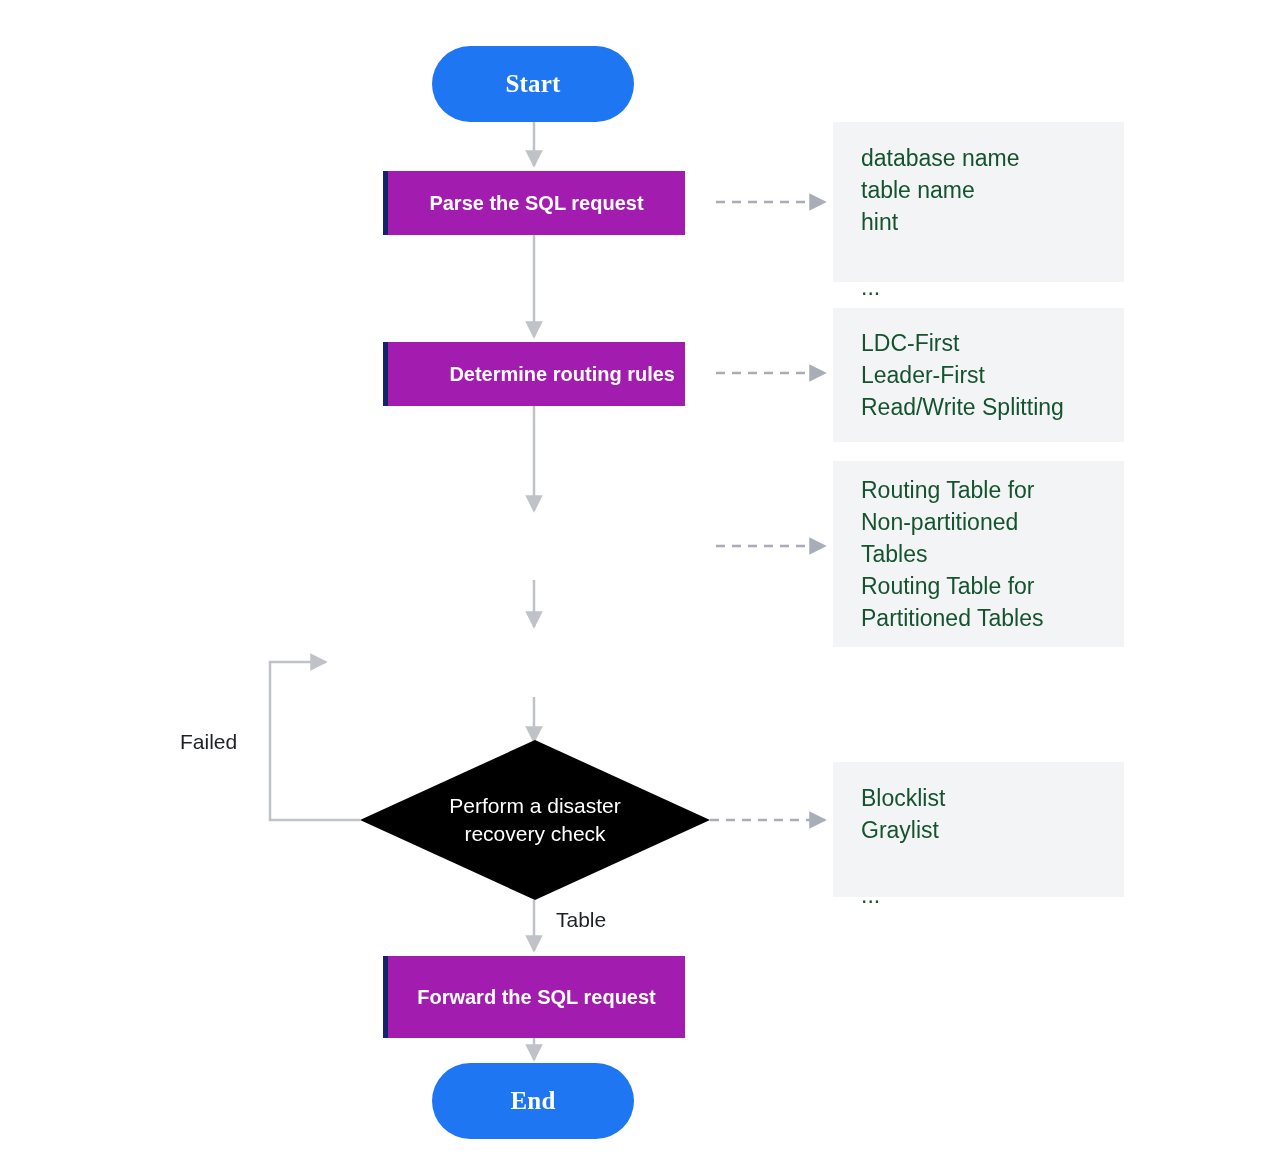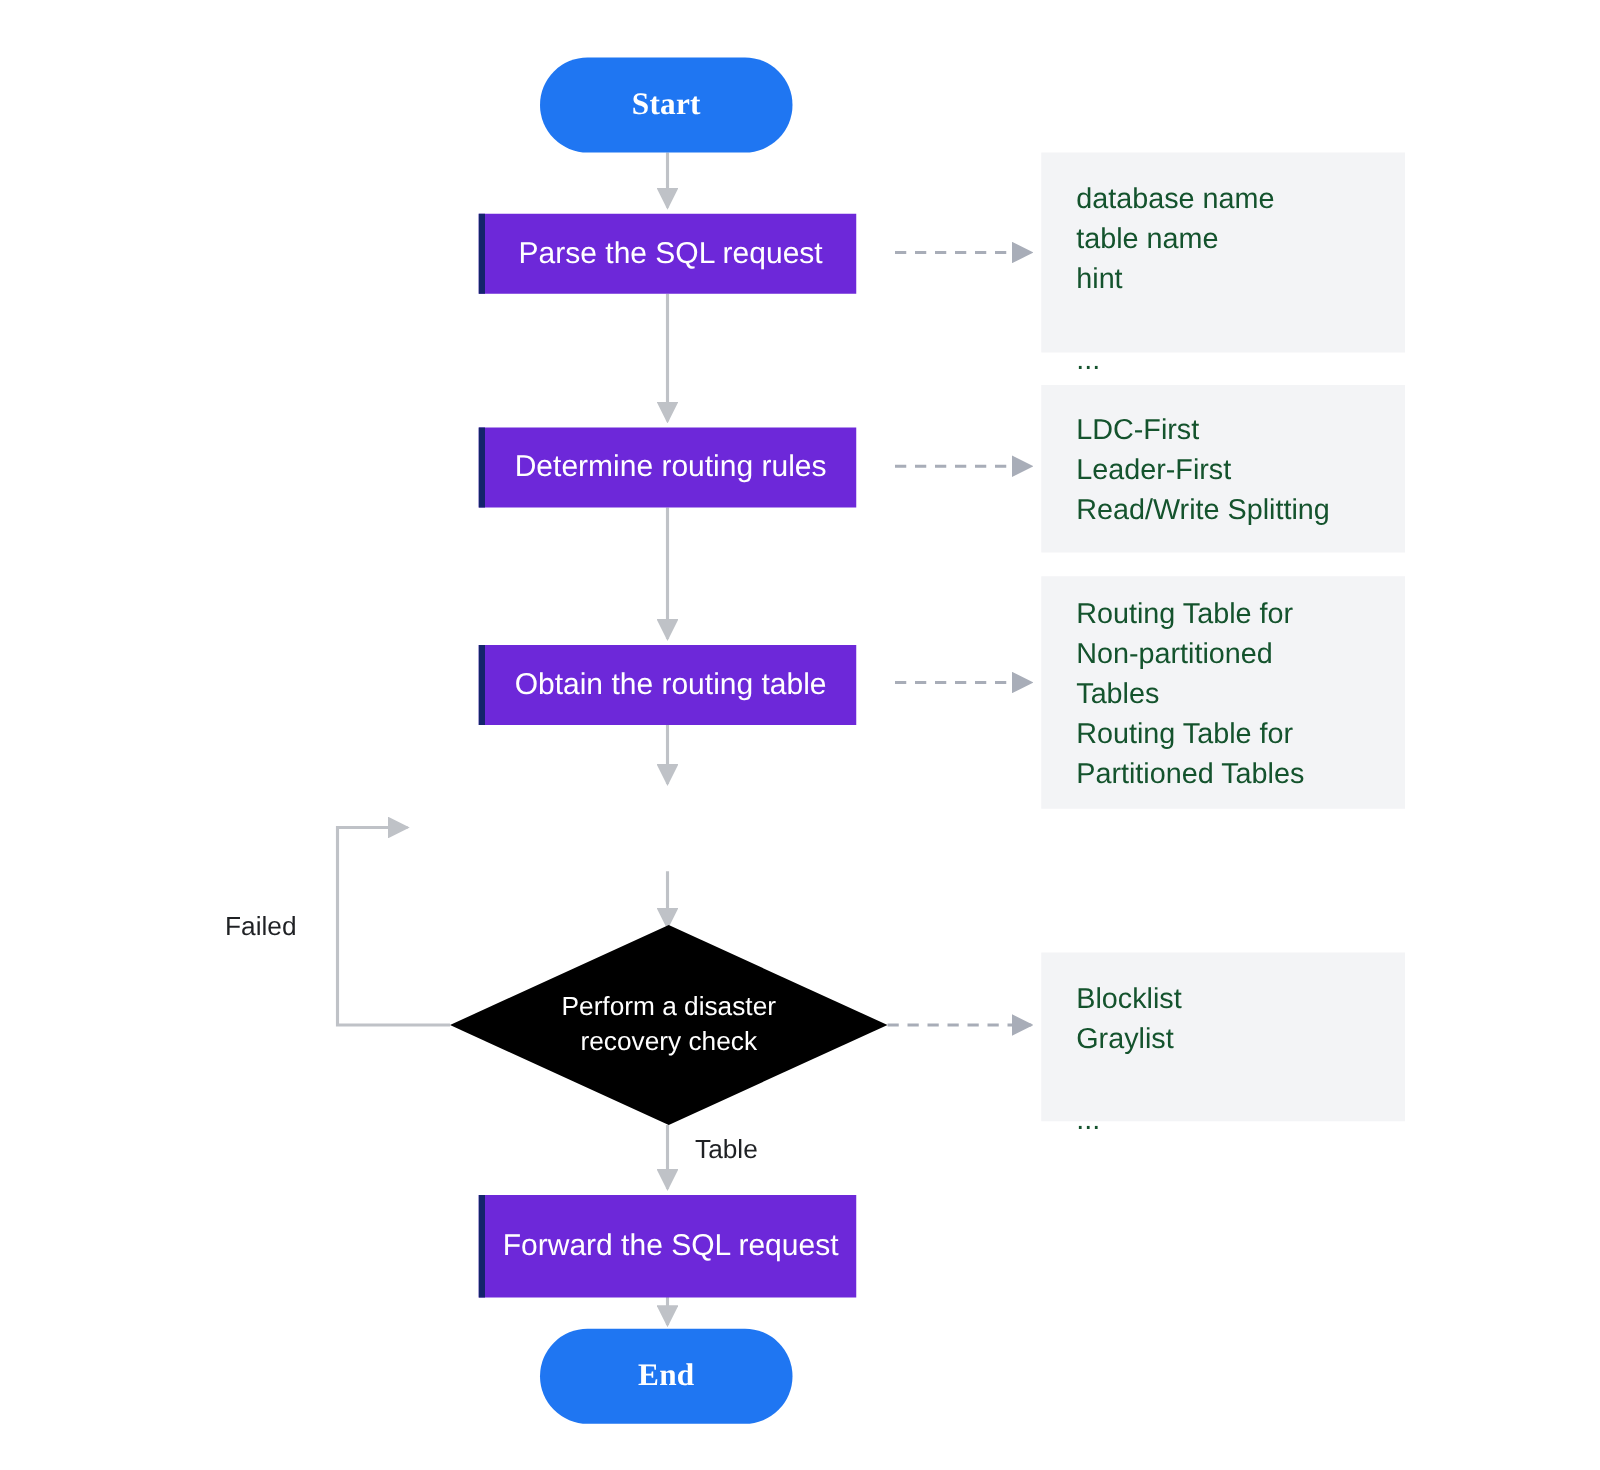--- a/index.html
+++ b/index.html
@@ -41,30 +41,31 @@
     color: #ffffff;
     font-size: 25px;
     font-weight: bold;
     letter-spacing: 0.2px;
     font-family: Liberation Serif, serif;
   }
 
   
   .process {
     position: absolute;
-    background: #6d28d9;
+    background: #a21caf;
     border-left: 5px solid #14246b;
     box-sizing: border-box;
     display: flex;
     align-items: center;
     justify-content: center;
     color: #ffffff;
-    font-size: 24px;
+    font-size: 20px;
     line-height: 1.2;
     text-align: center;
+    font-weight: bold;
   }
   .process > span { padding: 0 10px; }
 
   
   .decision {
     position: absolute;
     background: #000000;
     clip-path: polygon(50% 0%, 100% 50%, 50% 100%, 0% 50%);
     display: flex;
     align-items: center;
@@ -140,27 +141,24 @@
   </svg>
 
   <div class="terminator" style="left:432px; top:46px; width:202px; height:76px;">
     <span>Start</span>
   </div>
 
   <div class="process" style="left:383px; top:171px; width:302px; height:64px;">
     <span>Parse the SQL request</span>
   </div>
 
-  <div class="process" style="left:383px; top:342px; width:302px; height:64px;">
+  <div class="process" style="left:383px; top:342px; width:302px; height:64px;justify-content:flex-end;">
     <span>Determine routing rules</span>
   </div>
 
-  <div class="process" style="left:383px; top:516px; width:302px; height:64px;">
-    <span>Obtain the routing table</span>
-  </div>
 
 
   <div class="decision" style="left:360px; top:740px; width:350px; height:160px;">
     <span>Perform a disaster
 recovery check</span>
   </div>
 
   <div class="process" style="left:383px; top:956px; width:302px; height:82px;">
     <span>Forward the SQL request</span>
   </div>

